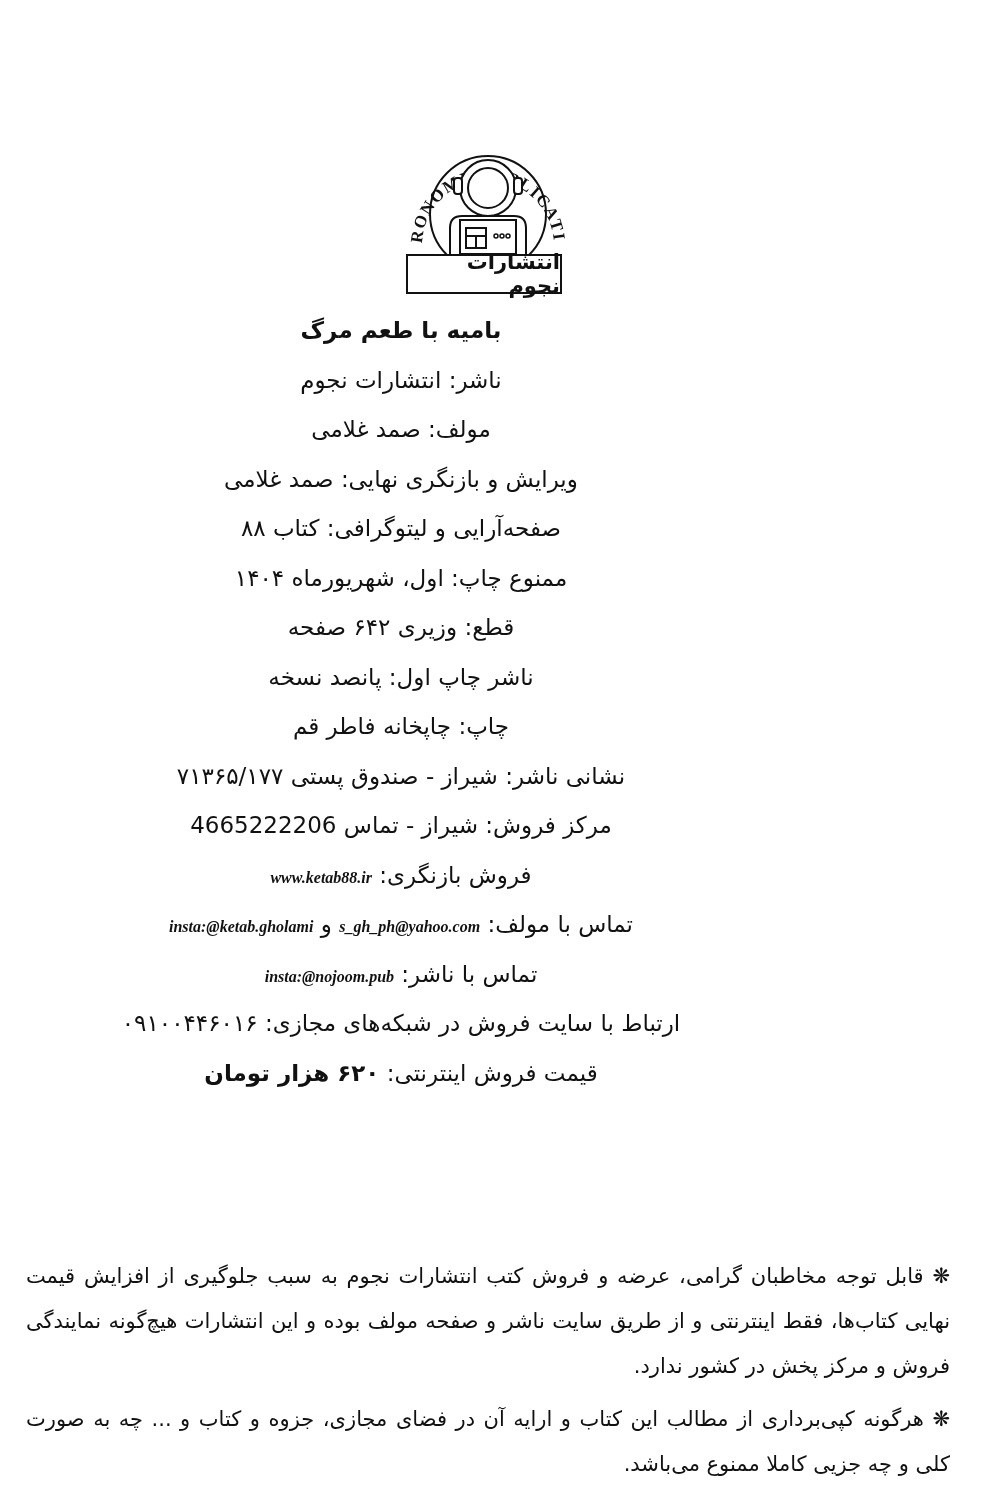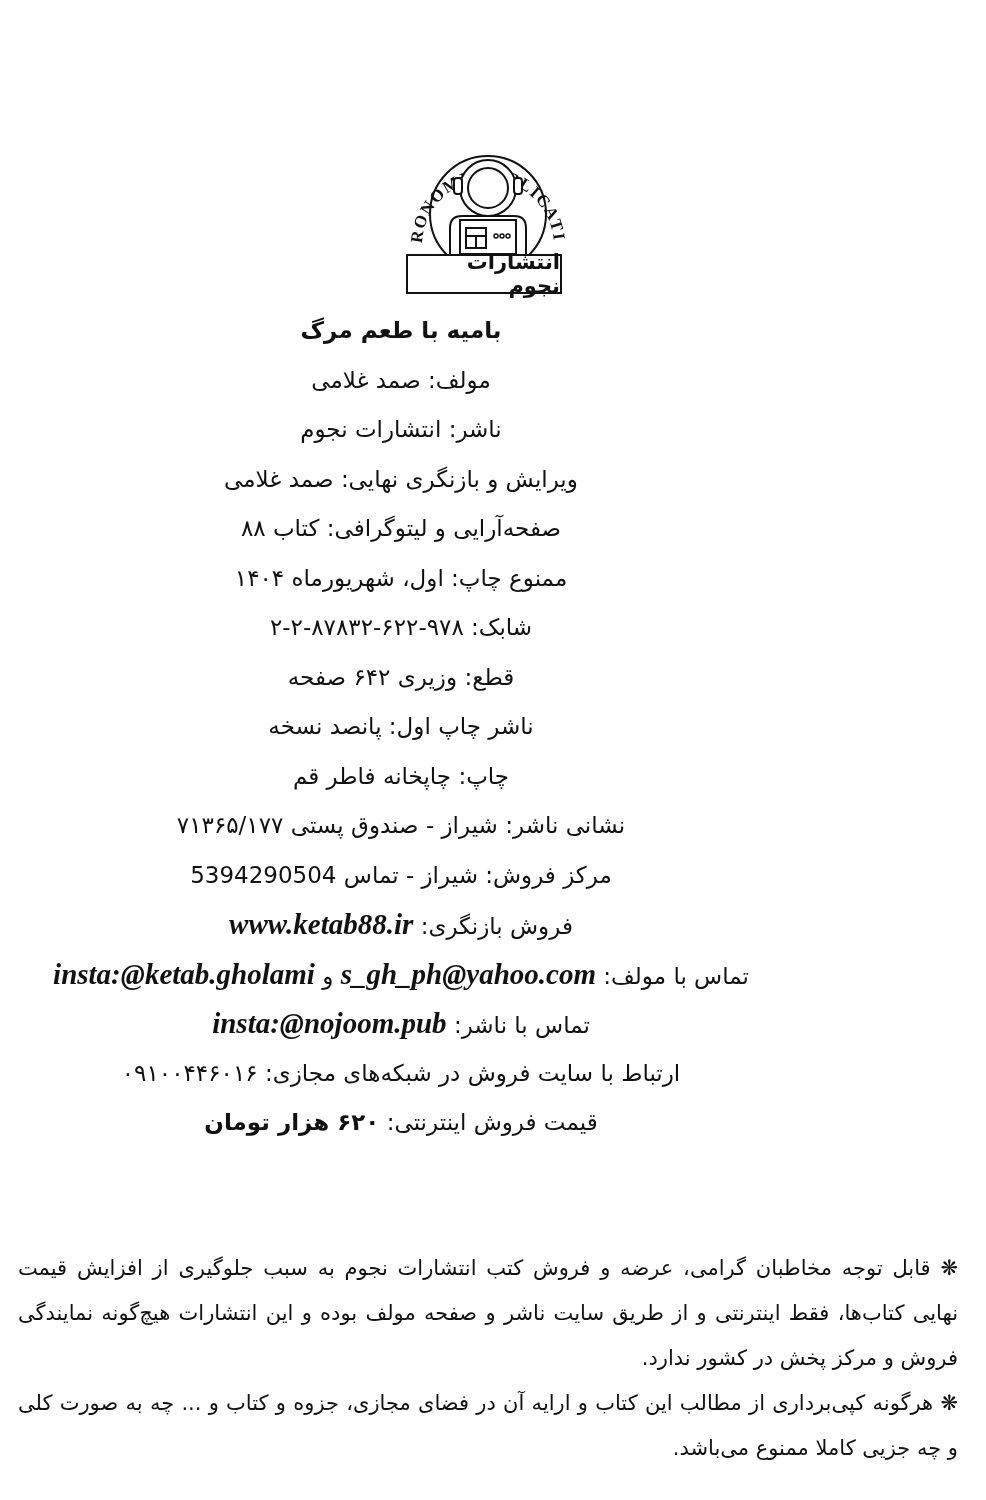--- a/index.html
+++ b/index.html
@@ -20,28 +20,28 @@
   .credits {
     position: absolute; left: 0; top: 312px; width: 802px;
     direction: rtl; text-align: center;
   }
   .line {
     height: 49.5px; line-height: 36px; font-size: 23px; white-space: nowrap;
   }
   .line.title { font-weight: bold; font-size: 23px; }
   .latin {
     font-family: "Liberation Serif", serif; font-style: italic; font-weight: bold;
-    font-size: 29px; direction: ltr; unicode-bidi: embed; margin-top: 20px;
+    font-size: 16px; direction: ltr; unicode-bidi: embed; margin-top: 20px;
   }
   .bold { font-weight: bold; }
   .notes {
     position: absolute; left: 18px; top: 1246px; width: 940px;
     direction: rtl; text-align: justify; font-size: 21px; line-height: 45px;
   }
-  .notes p { margin: 0; }
+  .notes p { margin: 8px; }
 </style>
 </head>
 <body>
 
 <div class="logo">
   <svg viewBox="0 0 176 182">
     <defs>
       <path id="arcPath" d="M 22 128 A 66 66 0 1 1 154 128"></path>
     </defs>
     <circle cx="88" cy="96" r="58" fill="none" stroke="#111" stroke-width="2"></circle>
@@ -63,49 +63,45 @@
     <circle cx="102" cy="118" r="2" fill="none" stroke="#111" stroke-width="1.5"></circle>
     <circle cx="108" cy="118" r="2" fill="none" stroke="#111" stroke-width="1.5"></circle>
   </svg>
   <div class="logo-label">انتشارات نجوم</div>
 </div>
 
 <div class="credits">
   <div class="line title">بامیه با طعم مرگ</div>
 
   <div class="line">
-    <span>مولف:</span>
-    <span>صمد غلامی</span>
+    <span>ناشر:</span>
+    <span>انتشارات نجوم</span>
   </div>
 
   <div class="line">
-    <span>ناشر:</span>
-    <span>انتشارات نجوم</span>
+    <span>مولف:</span>
+    <span>صمد غلامی</span>
   </div>
 
   <div class="line">
     <span>ویرایش و بازنگری نهایی:</span>
     <span>صمد غلامی</span>
   </div>
 
   <div class="line">
     <span>صفحه‌آرایی و لیتوگرافی:</span>
     <span>کتاب ۸۸</span>
   </div>
 
 
   <div class="line">
     <span>ممنوع چاپ:</span>
     <span>اول، شهریورماه ۱۴۰۴</span>
   </div>
 
-  <div class="line">
-    <span>شابک:</span>
-    <span>۹۷۸-۶۲۲-۸۷۸۳۲-۲-۲</span>
-  </div>
 
   <div class="line">
     <span>قطع:</span>
     <span>وزیری ۶۴۲ صفحه</span>
   </div>
 
   <div class="line">
     <span>ناشر چاپ اول:</span>
     <span>پانصد نسخه</span>
   </div>
@@ -115,21 +111,21 @@
     <span>چاپخانه فاطر قم</span>
   </div>
 
   <div class="line">
     <span>نشانی ناشر:</span>
     <span>شیراز - صندوق پستی ۷۱۳۶۵/۱۷۷</span>
   </div>
 
   <div class="line">
     <span>مرکز فروش:</span>
-    <span>شیراز - تماس 5394290504</span>
+    <span>شیراز - تماس 4665222206</span>
   </div>
 
   <div class="line">
     <span>فروش بازنگری:</span>
     <span class="latin">www.ketab88.ir</span>
   </div>
 
   <div class="line">
     <span>تماس با مولف:</span>
     <span class="latin">s_gh_ph@yahoo.com</span>

